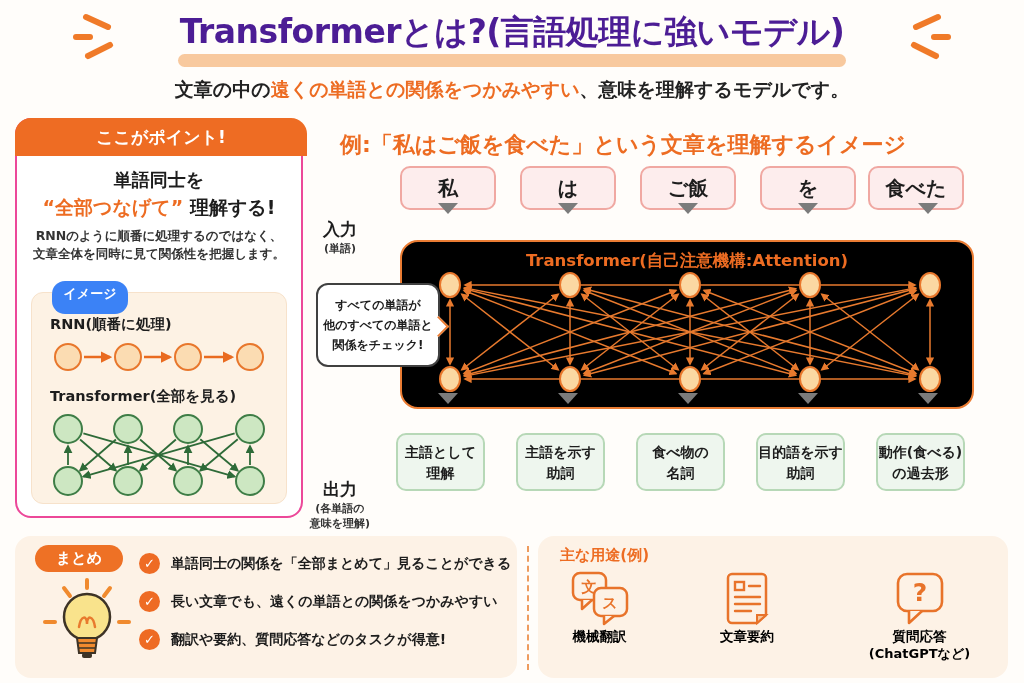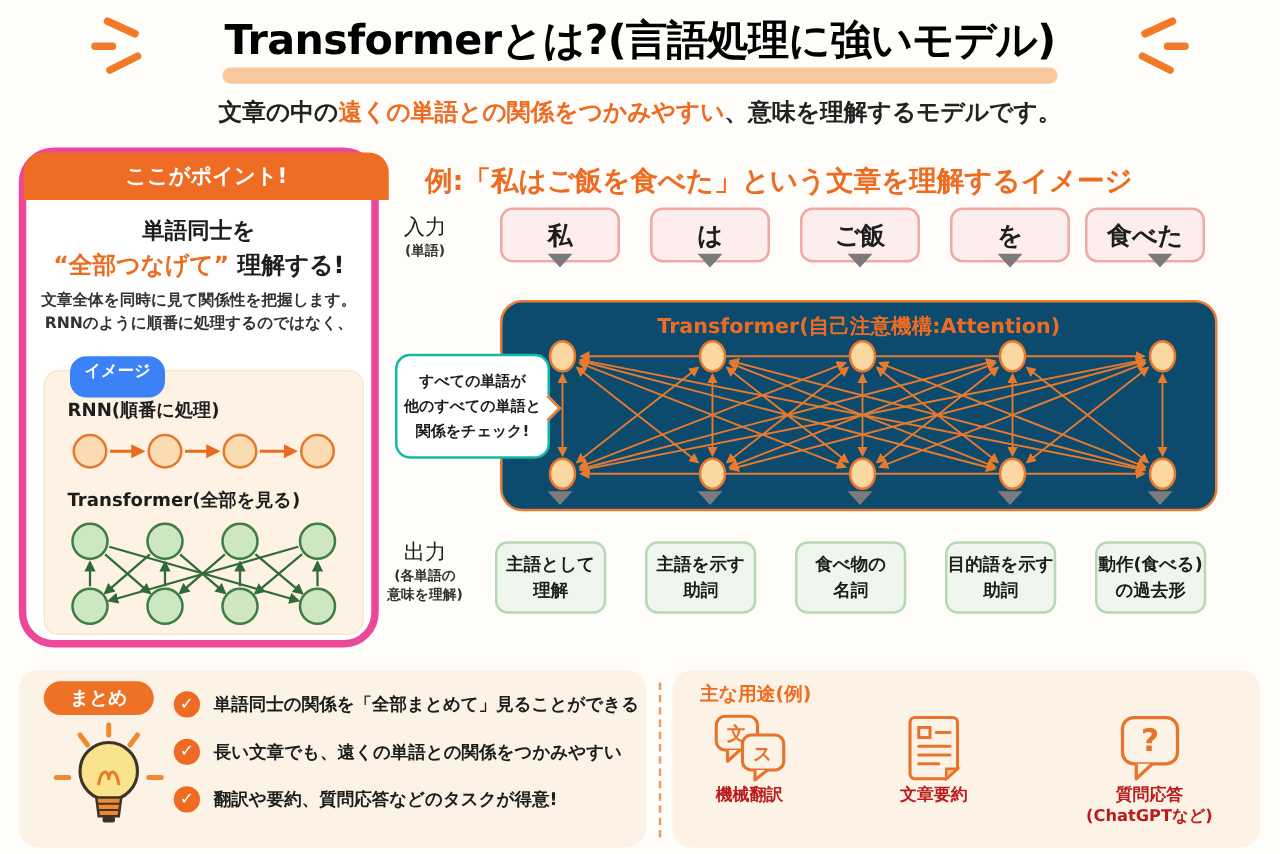--- a/index.html
+++ b/index.html
@@ -4,29 +4,29 @@
 <style>
   * { margin:0; padding:0; box-sizing:border-box; }
   html,body { background:#ffffff; }
   body { font-family:"DejaVu Sans","Liberation Sans",sans-serif; color:#222; }
   #page { position:relative; width:1024px; height:683px; background:#fffdfa; overflow:hidden; }
 
   
   .title-underline { position:absolute; left:178px; top:54px; width:668px; height:13px;
     background:#f8c99e; border-radius:7px; z-index:0; }
   .main-title { position:absolute; left:0; top:10px; width:1024px; text-align:center;
-    font-size:33px; font-weight:bold; color:#000000; z-index:1; letter-spacing:-0.5px; }
+    font-size:33px; font-weight:bold; color:#4c1d95; z-index:1; letter-spacing:-0.5px; }
   .subtitle { position:absolute; left:0; top:77px; width:1024px; text-align:center;
     font-size:19px; font-weight:bold; color:#222; }
   .subtitle .hl { color:#ed6c22; }
   .sparkle { position:absolute; z-index:2; }
 
   
   .point-panel { position:absolute; left:15px; top:118px; width:288px; height:400px;
-    background:#ffffff; border:6px solid #ec4899; border-radius:28px; }
+    background:#ffffff; border:2px solid #ec4899; border-radius:16px; }
   .point-header { position:absolute; left:-2px; top:-2px; width:292px; height:38px;
     background:#ee6c23; border-radius:16px 16px 0 0; color:#fff; font-size:17px; font-weight:bold;
     text-align:center; line-height:38px; }
   .point-line1 { position:absolute; left:0; top:48px; width:100%; text-align:center;
     font-size:18px; font-weight:bold; color:#1d1d1d; }
   .point-line2 { position:absolute; left:0; top:75px; width:100%; text-align:center;
     font-size:19px; font-weight:bold; color:#1d1d1d; }
   .point-line2 .hl { color:#ed6c22; }
   .point-body { position:absolute; left:0; top:107px; width:100%; text-align:center;
     font-size:12.5px; font-weight:bold; line-height:18px; color:#333; }
@@ -36,36 +36,36 @@
     background:#3b82f6; border-radius:13px; color:#fff; font-size:13px; font-weight:bold;
     text-align:center; line-height:25px; }
   .rnn-label { position:absolute; left:18px; top:22px; font-size:14.5px; font-weight:bold; color:#1d1d1d; }
   .rnn-svg { position:absolute; left:13px; top:44px; }
   .mini-tf-label { position:absolute; left:18px; top:94px; font-size:14.5px; font-weight:bold; color:#1d1d1d; }
   .mini-svg { position:absolute; left:13px; top:112px; }
 
   
   .example-heading { position:absolute; left:340px; top:130px; font-size:22px; font-weight:bold; color:#ed6c22; }
   .io-label { position:absolute; text-align:center; color:#1d1d1d; }
-  .io-label .big { font-size:17px; font-weight:normal; }
+  .io-label .big { font-size:17px; font-weight:bold;margin-top:48px; }
   .io-label .small { font-size:11px; font-weight:bold; line-height:15px; color:#333; }
   .word-box { position:absolute; top:166px; width:96px; height:44px; background:#fdeded;
     border:2px solid #f0a8a2; border-radius:10px; text-align:center; line-height:41px;
     font-size:20px; font-weight:bold; color:#1d1d1d; }
   .garrow { position:absolute; width:20px; }
   .garrow .bar { width:9px; height:12px; background:#7b7b7b; margin:0 auto; }
   .garrow .head { width:0; height:0; margin:0 auto;
     border-left:10px solid transparent; border-right:10px solid transparent; border-top:11px solid #7b7b7b; }
   .tf-box { position:absolute; left:400px; top:240px; width:574px; height:169px;
-    background:#0c4a6e; border:2px solid #ea7c33; border-radius:18px; }
+    background:#000000; border:2px solid #ea7c33; border-radius:18px; }
   .tf-title { position:absolute; left:0; top:8px; width:100%; text-align:center;
     font-size:16.5px; font-weight:bold; color:#ed6c22; }
   .attn-svg { position:absolute; left:0; top:0; }
   .bubble { position:absolute; left:316px; top:283px; width:124px; height:84px; background:#fff;
-    border:2px solid #14b8a6; border-radius:12px; z-index:5; text-align:center;
+    border:2px solid #404040; border-radius:12px; z-index:5; text-align:center;
     font-size:12px; font-weight:bold; color:#1d1d1d; line-height:20px; padding-top:10px; }
   .bubble::after { content:''; position:absolute; right:-8px; top:34px; width:13px; height:13px;
     background:#fff; border-top:2px solid #ea7c33; border-right:2px solid #ea7c33; transform:rotate(45deg); }
   .out-box { position:absolute; top:433px; width:89px; height:58px; background:#eef6ee;
     border:2px solid #b7d8b7; border-radius:10px; text-align:center; font-size:14px; font-weight:bold;
     color:#1d1d1d; line-height:21px; padding-top:7px; white-space:nowrap; }
 
   
   .summary-card { position:absolute; left:15px; top:536px; width:502px; height:142px;
     background:#fdf2e6; border-radius:16px; }
@@ -79,21 +79,21 @@
   .check { width:21px; height:21px; border-radius:50%; background:#ee6b24; color:#fff;
     font-size:13px; font-weight:bold; text-align:center; line-height:21px; flex:0 0 21px; }
   .summary-text { font-size:14px; font-weight:bold; color:#1d1d1d; white-space:nowrap; }
   .divider { position:absolute; left:527px; top:546px; height:124px; border-left:2px dashed #ee9b5e; }
   .usecase-card { position:absolute; left:538px; top:536px; width:470px; height:142px;
     background:#fdf2e6; border-radius:16px; }
   .usecase-heading { position:absolute; left:22px; top:10px; font-size:15px; font-weight:bold; color:#ed6c22; }
   .usecase-row { position:absolute; left:14px; top:34px; width:440px; display:flex; justify-content:space-between; }
   .usecase { display:flex; flex-direction:column; align-items:center; }
   .usecase .icon-wrap { height:58px; display:flex; align-items:center; justify-content:center; }
-  .usecase .lbl { font-size:13.5px; font-weight:bold; color:#b91c1c; line-height:17px; text-align:right; white-space:nowrap; }
+  .usecase .lbl { font-size:13.5px; font-weight:bold; color:#000000; line-height:17px; text-align:right; white-space:nowrap; }
   .u1 { width:95px; } .u2 { width:95px; } .u3 { width:145px; } .u4 { width:95px; }
 </style>
 </head>
 <body>
 
 <div id="page">
 
   <svg class="sparkle" style="left:72px; top:12px;" width="44" height="48" viewBox="0 0 44 48">
     <g stroke="#f07a28" stroke-width="6" stroke-linecap="round" fill="none">
       <path d="M14,5 L36,15"></path>
@@ -110,22 +110,22 @@
   </svg>
   <div class="title-underline"></div>
   <h1 class="main-title">Transformerとは?(言語処理に強いモデル)</h1>
   <div class="subtitle"><span>文章の中の</span><span class="hl">遠くの単語との関係をつかみやすい</span><span>、意味を理解するモデルです。</span></div>
 
   <div class="point-panel">
     <div class="point-header">ここがポイント!</div>
     <div class="point-line1">単語同士を</div>
     <div class="point-line2"><span class="hl">“全部つなげて”</span><span> 理解する!</span></div>
     <div class="point-body">
+      <div>RNNのように順番に処理するのではなく、</div>
       <div>文章全体を同時に見て関係性を把握します。</div>
-      <div>RNNのように順番に処理するのではなく、</div>
     </div>
     <div class="image-card">
       <div class="image-badge">イメージ</div>
       <div class="rnn-label">RNN(順番に処理)</div>
       <svg id="rnn-svg" class="rnn-svg" width="230" height="40" viewBox="0 0 230 40">
         <defs>
           <marker id="ah-r" viewBox="0 0 10 10" refX="8" refY="5" markerWidth="4.5" markerHeight="4.5" orient="auto">
             <path d="M0,0 L10,5 L0,10 z" fill="#e96b20"></path>
           </marker>
         </defs>

